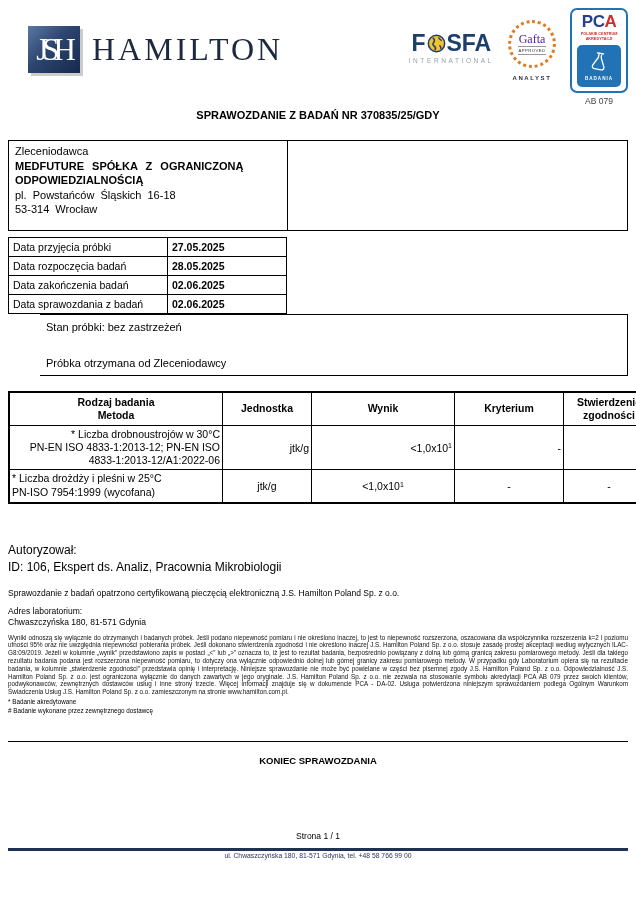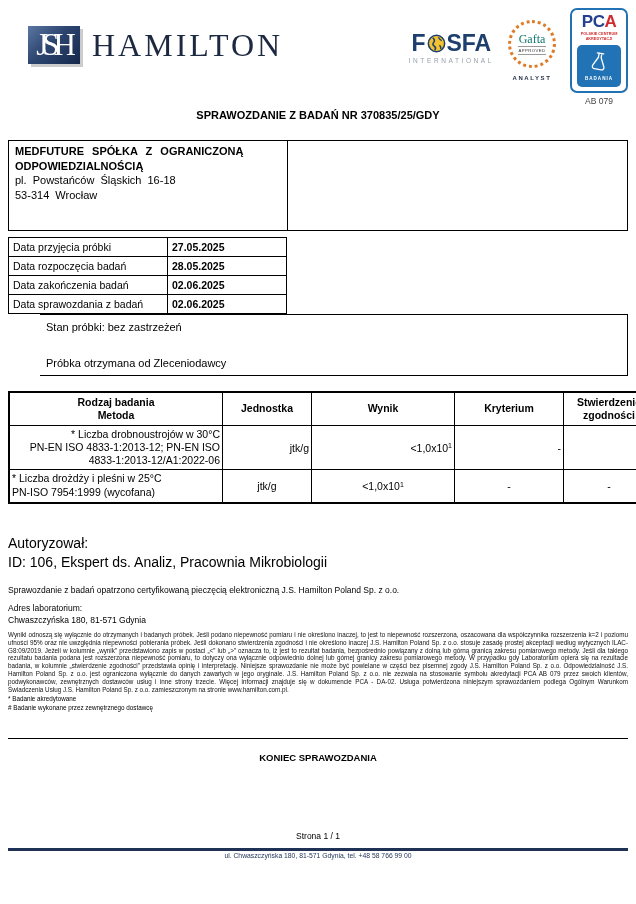--- a/index.html
+++ b/index.html
@@ -5,35 +5,35 @@
   html,body { margin:0; padding:0; background:#fff; }
   .page {
     position:relative; width:636px; height:904px; background:#fff;
     font-family:"Liberation Sans", sans-serif; color:#000; overflow:hidden;
     box-sizing:border-box;
   }
   
   .header { display:flex; align-items:flex-start; padding:8px 8px 0 8px; height:98px; box-sizing:border-box; }
   .jsh-logo { display:flex; align-items:center; margin-top:18px; margin-left:20px; }
   .jsh-box {
-    width:52px; height:38px; box-sizing:border-box;
+    width:52px; height:47px; box-sizing:border-box;
     background:linear-gradient(135deg,#5b77a3 0%,#2c456f 45%,#16294c 100%);
     color:#fff; font-family:"Liberation Serif", serif; font-size:31px;
     display:flex; align-items:center; justify-content:center;
     letter-spacing:-6px; padding-right:2px; box-shadow:3px 3px 0 #cccccc;
   }
   .hamilton { font-family:"Liberation Serif", serif; font-size:32px; color:#1d2940; letter-spacing:3px; margin-left:12px; }
   .certs { margin-left:auto; display:flex; align-items:flex-start; gap:11px; }
   .fosfa { margin-top:24px; text-align:center; }
   .fosfa-word { display:flex; align-items:center; justify-content:center; font-weight:bold; font-size:23px; color:#1c3f6e; line-height:1; }
   .fosfa-sub { font-size:6.5px; letter-spacing:2.6px; color:#96a1ab; margin-top:2px; white-space:nowrap; }
   .gafta { margin-top:12px; text-align:center; width:54px; }
   .gafta-ring { width:42px; height:42px; border:3px dotted #dd7b26; border-radius:50%; margin:0 auto;
     display:flex; flex-direction:column; align-items:center; justify-content:center; background:#fff; }
-  .g-name { font-family:"Liberation Serif", serif; font-size:12px; color:#0f766e; line-height:1; }
+  .g-name { font-family:"Liberation Serif", serif; font-size:12px; color:#4c1d95; line-height:1; }
   .g-approved { font-size:4.3px; letter-spacing:.4px; color:#333; border-top:.5px solid #999; border-bottom:.5px solid #999; padding:1px 0; margin-top:1px; }
   .g-analyst { font-size:6px; font-weight:bold; color:#1d2940; letter-spacing:1.6px; margin-top:7px; }
   .ilac { margin-top:8px; }
   .pca-wrap { text-align:center; }
   .pca-box { width:58px; border:2.5px solid #2272b6; border-radius:7px; background:#fff; padding:3px 2px 4px; box-sizing:border-box; }
   .pca-letters { font-weight:bold; font-size:17px; line-height:1; letter-spacing:-.5px; }
   .pca-letters .pc { color:#25408f; } .pca-letters .a { color:#d02c2f; }
   .pca-org { color:#d02c2f; font-size:3.8px; font-weight:bold; margin-top:2px; line-height:1.3; }
   .pca-badge { margin:3px auto 0; width:44px; height:42px; background:#2272b6; border-radius:5px;
     display:flex; flex-direction:column; align-items:center; justify-content:center; }
@@ -58,21 +58,21 @@
   table.results { border-collapse:collapse; width:620px; margin:15px 8px 0 8px; border:2.5px solid #000; table-layout:fixed; }
   table.results th, table.results td { border:1px solid #000; font-size:10.5px; padding:2px; }
   table.results th { font-weight:bold; height:28px; text-align:center; vertical-align:middle; line-height:1.25; }
   th.h-kind { text-align:left; padding-left:4px; }
   td.tname { text-align:left; vertical-align:top; padding:3px 4px; line-height:1.25; }
   td.tcell { text-align:center; vertical-align:middle; }
   tr.r1 td { height:36px;text-align:right; } tr.r2 td { height:28px; }
   .col1 { width:208px; } .col2 { width:84px; } .col3 { width:138px; } .col4 { width:104px;margin-left:21px; } .col5 { width:86px; }
   .sup { font-size:7px; position:relative; top:-3.5px; }
   
-  .auth { margin:30px 8px 0 8px; font-size:14px; line-height:1.35; }
+  .auth { margin:38px 8px 0 8px; font-size:12px; line-height:1.35; }
   .seal { margin:13px 8px 0 8px; font-size:8.5px; }
   .lab-addr { margin:8px 8px 0 8px; font-size:8.5px; line-height:1.35; }
   .fineprint { margin:5px 8px 0 8px; font-size:6.3px; line-height:1.24; text-align:justify; color:#111; }
   .legend { margin:2px 8px 0 8px; font-size:6.3px; line-height:1.35; }
   .end-rule { margin:26px 8px 0 8px; border-top:1.5px solid #000; }
   .koniec { text-align:center; font-size:9.5px; font-weight:bold; margin-top:13px; }
   
   .page-footer { position:absolute; left:0; right:0; top:831px; }
   .strona { text-align:center; font-size:8.5px; }
   .navy-rule { margin:7px 8px 0 8px; height:2.5px; background:#1f3155; }
@@ -135,20 +135,21 @@
         <div class="pca-num">AB 079</div>
       </div>
 
     </div>
   </div>
 
   <div class="title">SPRAWOZDANIE Z BADAŃ NR 370835/25/GDY</div>
 
   <div class="sec1">
     <div class="sec1-left">
+      <div>Zleceniodawca</div>
       <div class="bold ws">MEDFUTURE SPÓŁKA Z OGRANICZONĄ</div>
       <div class="bold">ODPOWIEDZIALNOŚCIĄ</div>
       <div class="ws2">pl. Powstańców Śląskich 16-18</div>
       <div class="ws2">53-314 Wrocław</div>
     </div>
   </div>
 
   <div class="sec2">
     <table class="dates">
       <tbody>

